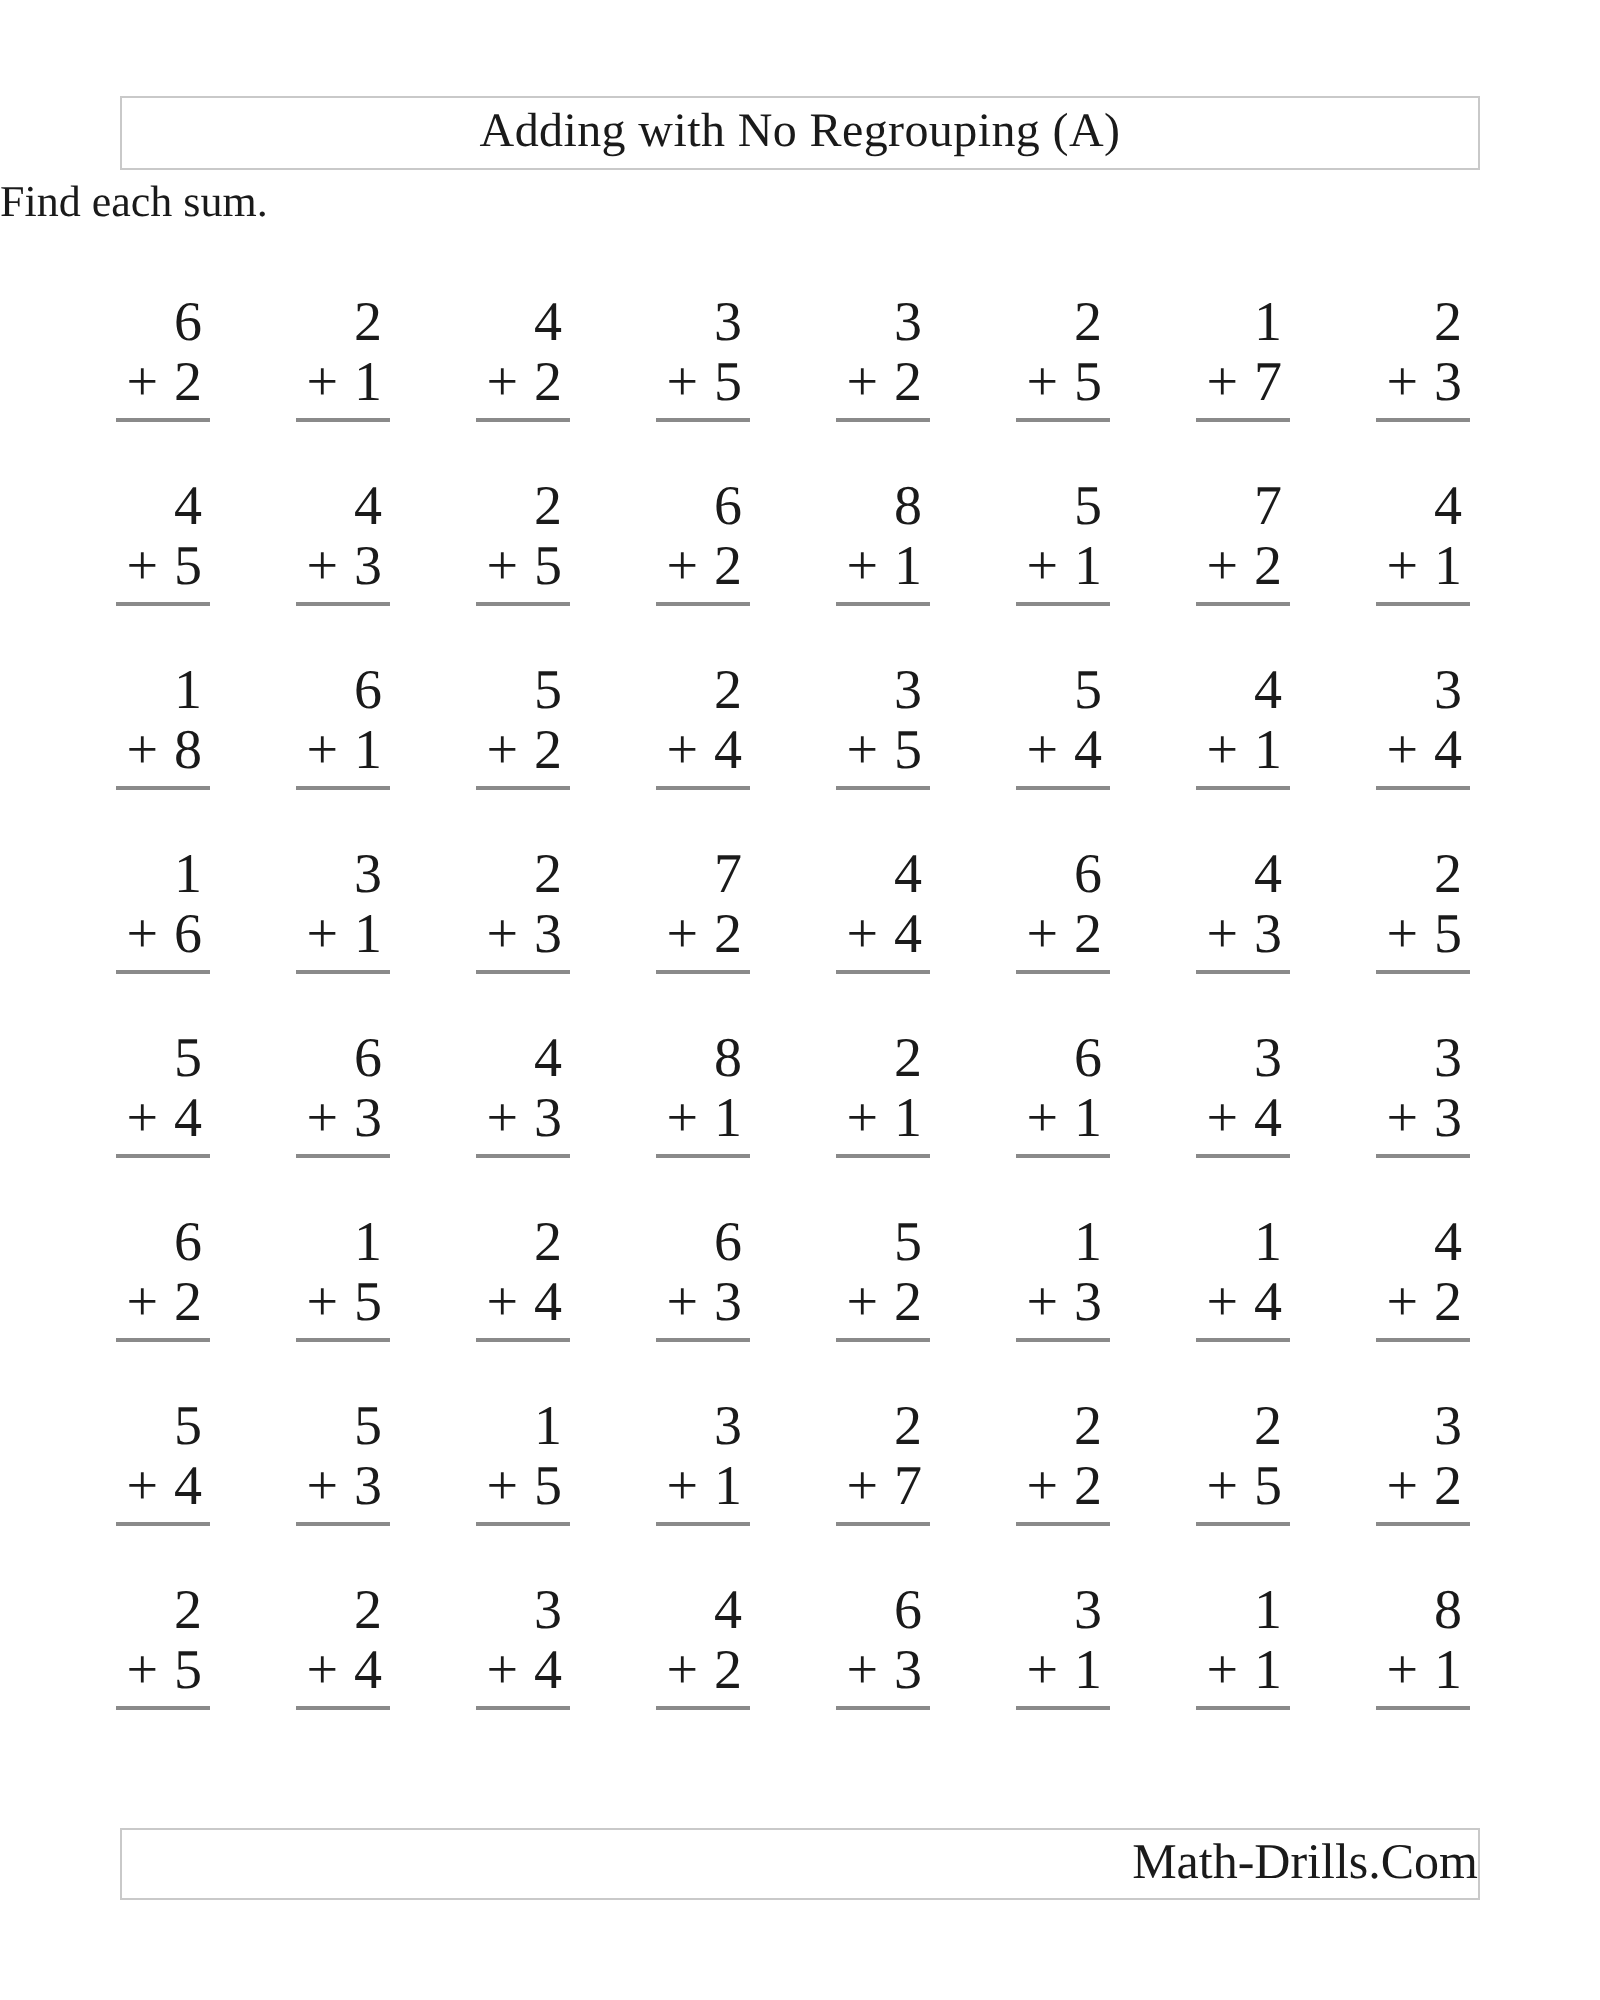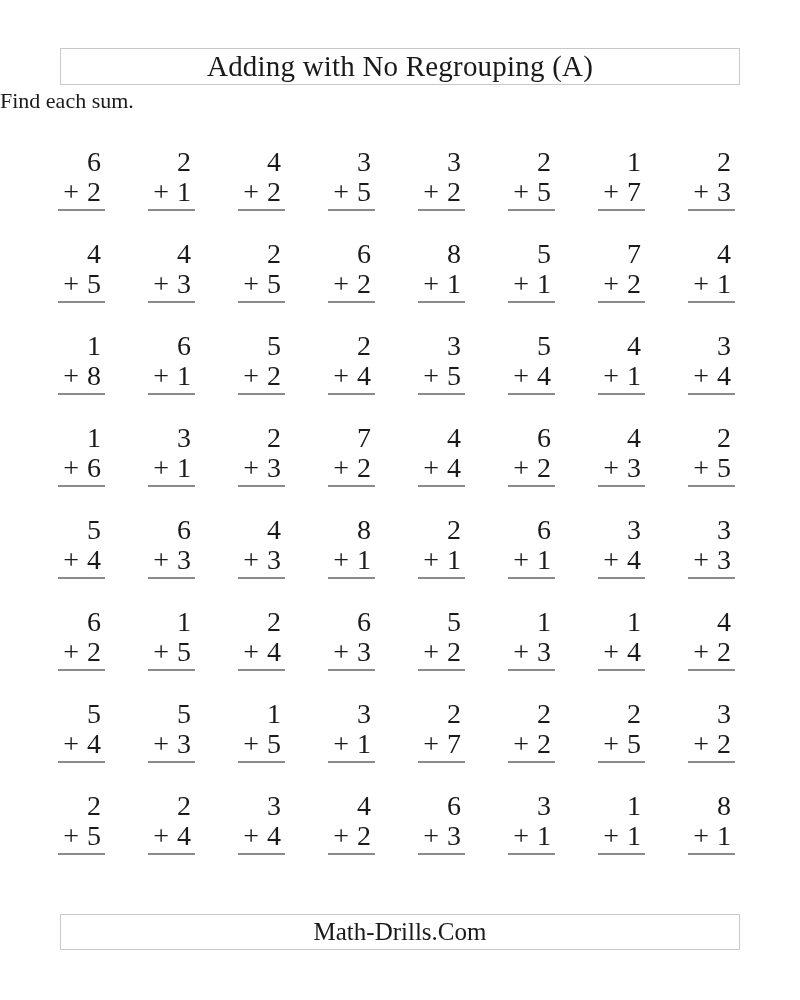--- a/index.html
+++ b/index.html
@@ -18,21 +18,21 @@
     position: relative;
   }
   .title-box {
     position: absolute;
     left: 60px; top: 48px;
     width: 680px; height: 37px;
     border: 1px solid var(--box-border);
     display: flex; align-items: center; justify-content: center;
   }
   .title-text {
-    font-size: 29px;
+    font-size: 24px;
     letter-spacing: 0.2px;
     white-space: nowrap;
   }
   .subtitle {
     position: absolute;
     left: 0; top: 88px;
     width: 800px;
     font-size: 22px;
   }
   .grid {
@@ -58,21 +58,21 @@
     line-height: 26px;
     padding: 0 4px 4px 5px;
     border-bottom: 2px solid var(--underline);
   }
   .plus-sign { margin-right: 8px; }
   .footer-box {
     position: absolute;
     left: 60px; top: 914px;
     width: 680px; height: 36px;
     border: 1px solid var(--box-border);
-    display: flex; align-items: center; justify-content: center;
+    display: flex; align-items: center; justify-content: flex-end;
   }
   .footer-text { font-size: 25px; }
 </style>
 </head>
 <body>
 
 <div class="title-box">
   <span class="title-text">Adding with No Regrouping (A)</span>
 </div>
 

